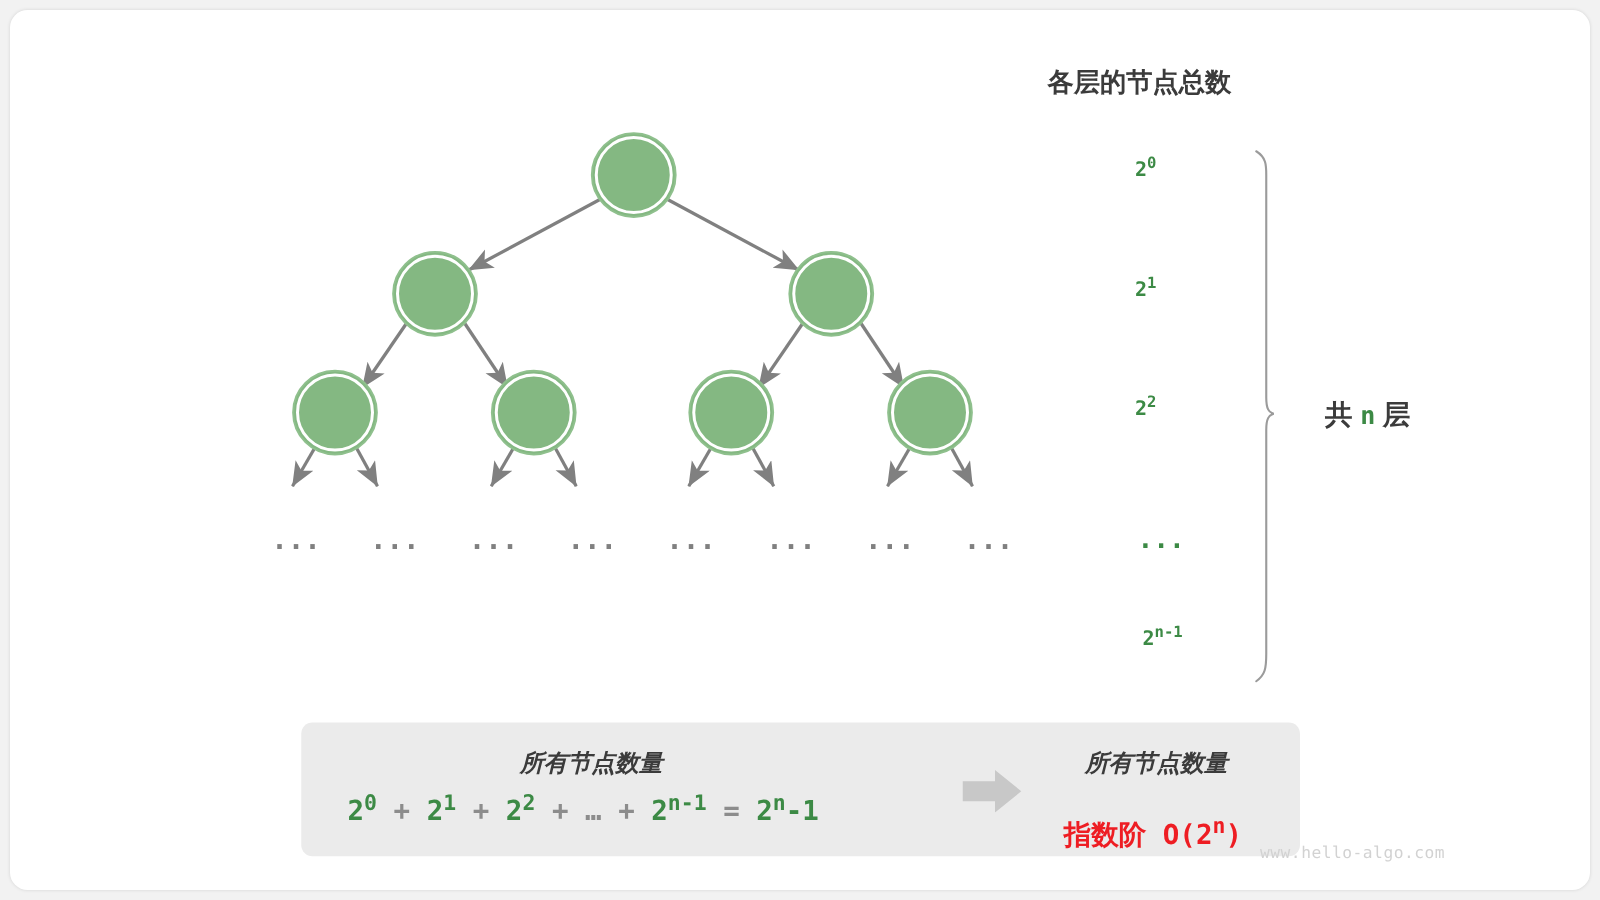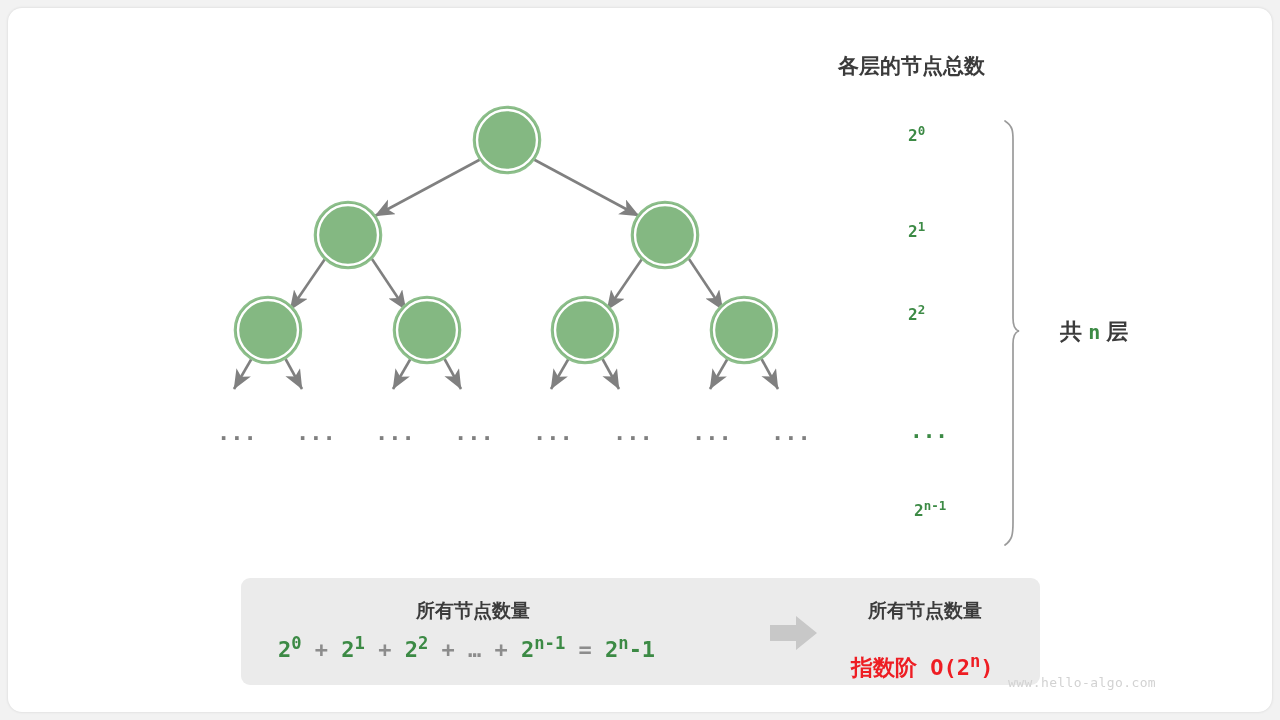--- a/index.html
+++ b/index.html
@@ -98,20 +98,21 @@
     height: 107px;
     background: #ebebeb;
     border-radius: 9px;
   }
   .box-title {
     font-family: "Liberation Sans", sans-serif;
     font-size: 19px;
     font-weight: 700;
     color: #3b3b3b;
     white-space: nowrap;
+    font-style: italic;
   }
   .formula {
     font-family: "DejaVu Sans Mono", monospace;
     font-size: 22px;
     font-weight: 700;
     white-space: nowrap;
     color: #808080;
   }
   .formula .g { color: #3c8a45; }
   .formula .op { color: #8c8c8c; font-weight: 700; }
@@ -198,21 +199,21 @@
   </svg>
 
   <div class="abs heading-cn" style="left:838px; top:52px;">各层的节点总数</div>
 
   <div class="abs pow-label" style="left:908px; top:126px;">
     <span>2</span><sup>0</sup>
   </div>
   <div class="abs pow-label" style="left:908px; top:222px;">
     <span>2</span><sup>1</sup>
   </div>
-  <div class="abs pow-label" style="left:908px; top:305px;">
+  <div class="abs pow-label" style="left:908px; top:317px;">
     <span>2</span><sup>2</sup>
   </div>
   <div class="abs dots-label" style="left:910px; top:419px;">...</div>
   <div class="abs pow-label" style="left:914px; top:501px;">
     <span>2</span><sup>n-1</sup>
   </div>
 
   <div class="abs total-layers" style="left:1060px; top:317px;">
     <span>共</span>
     <span class="mono-green">n</span>

